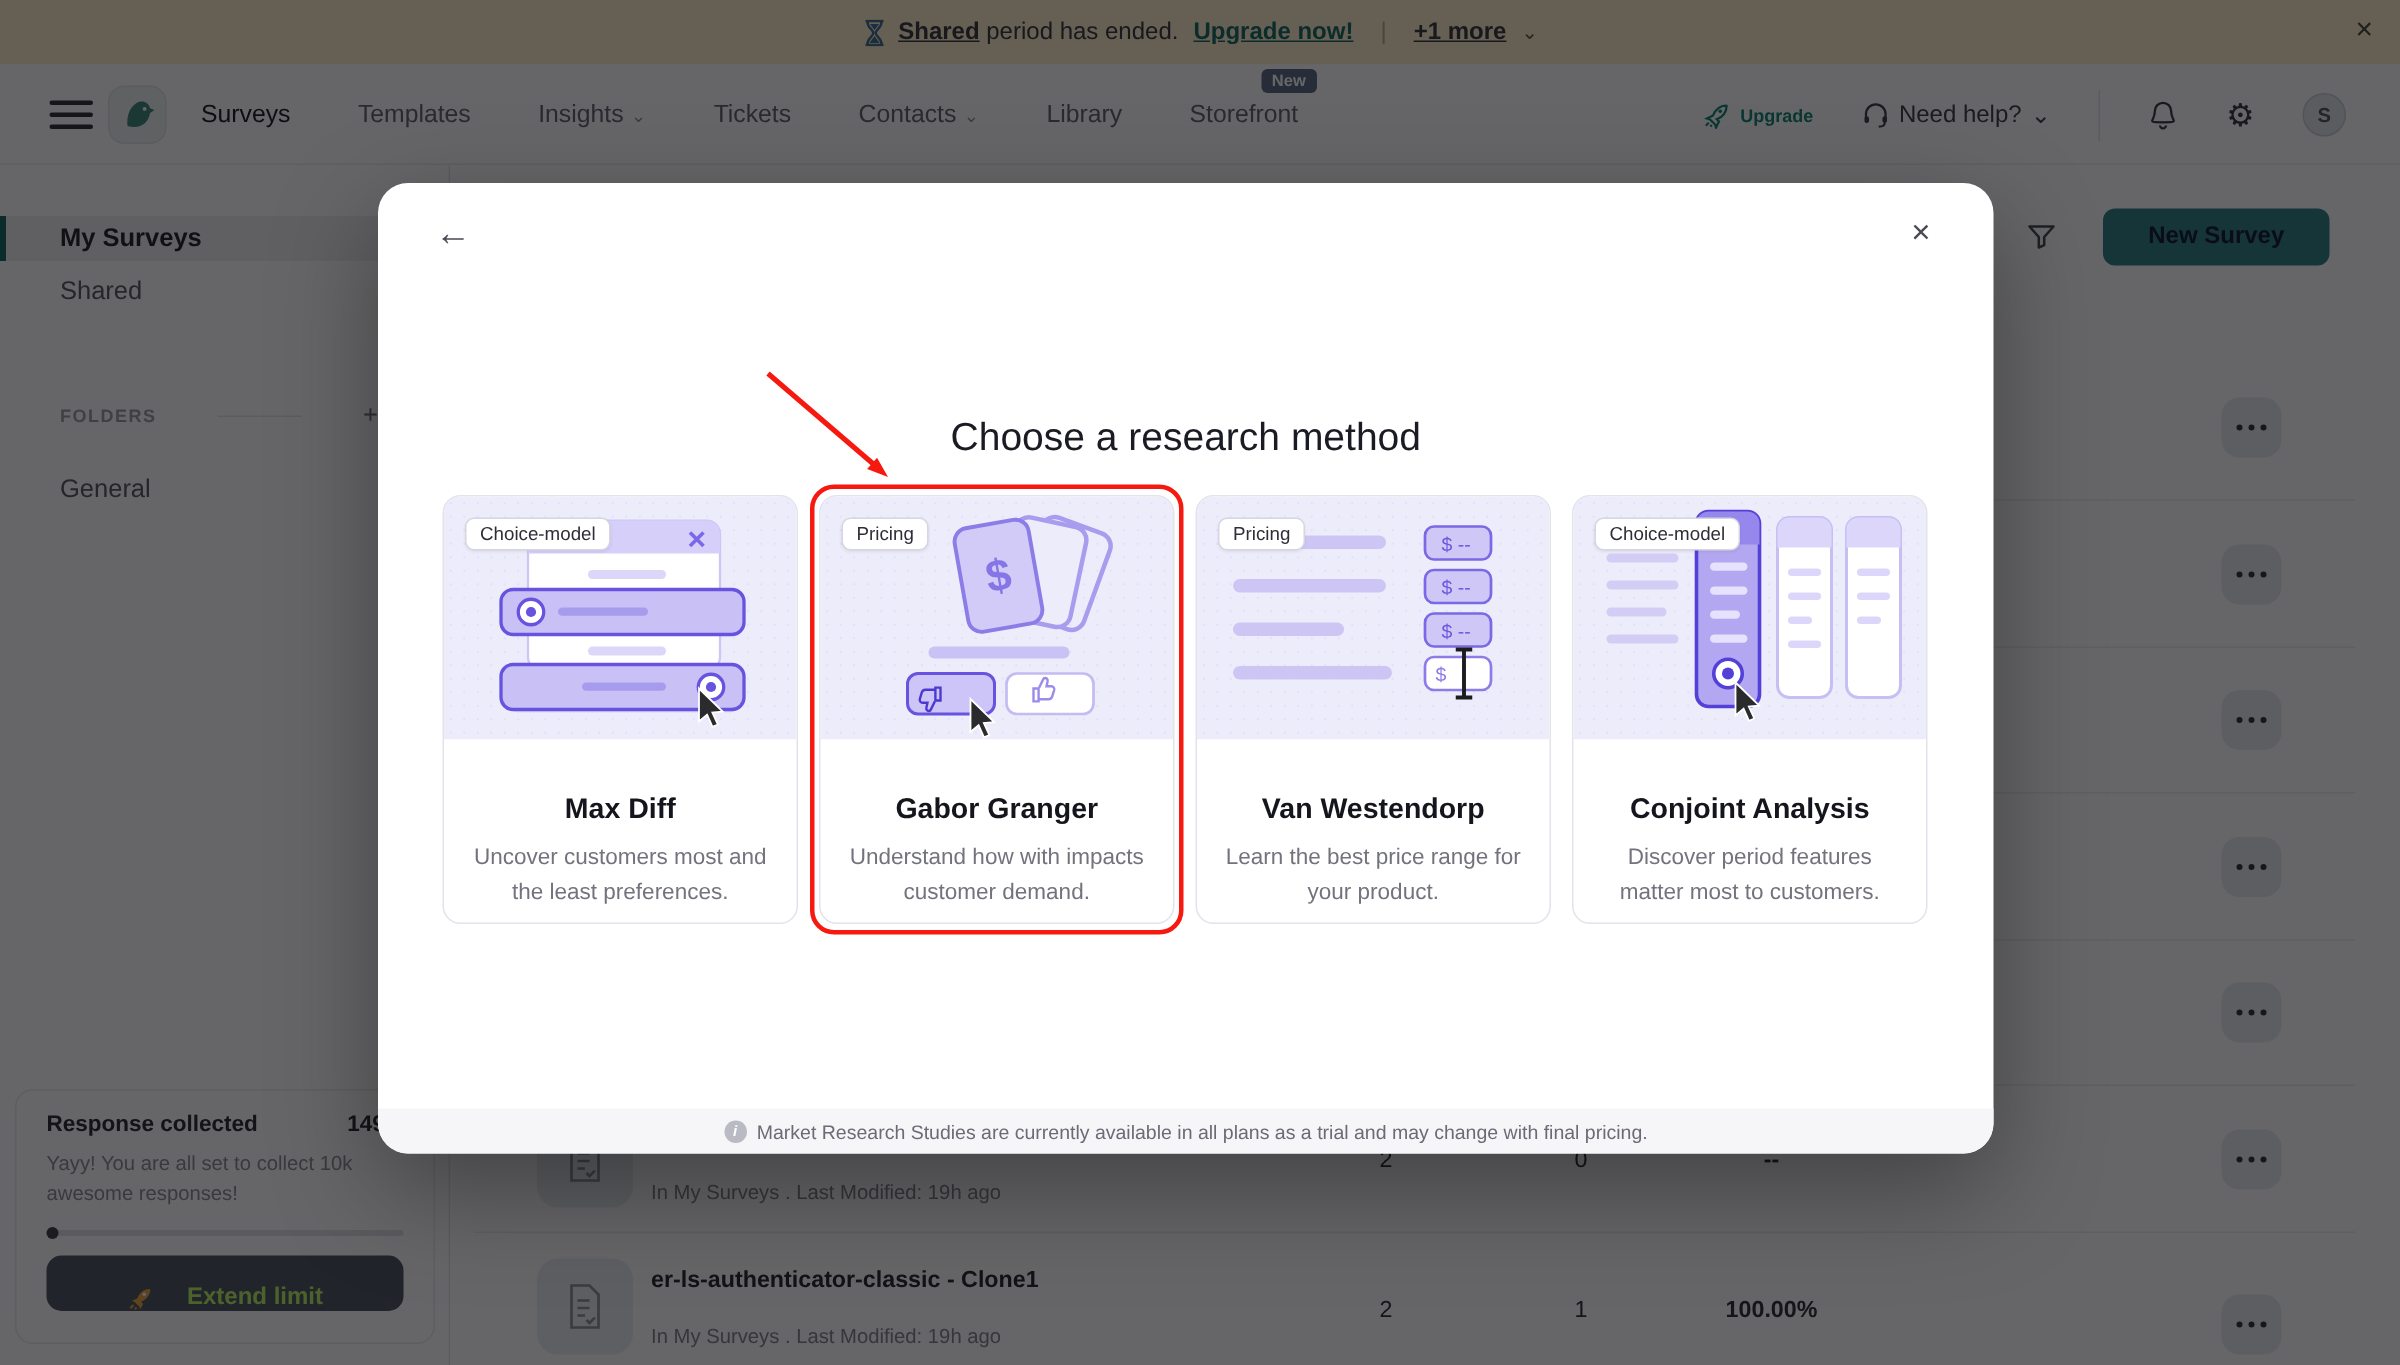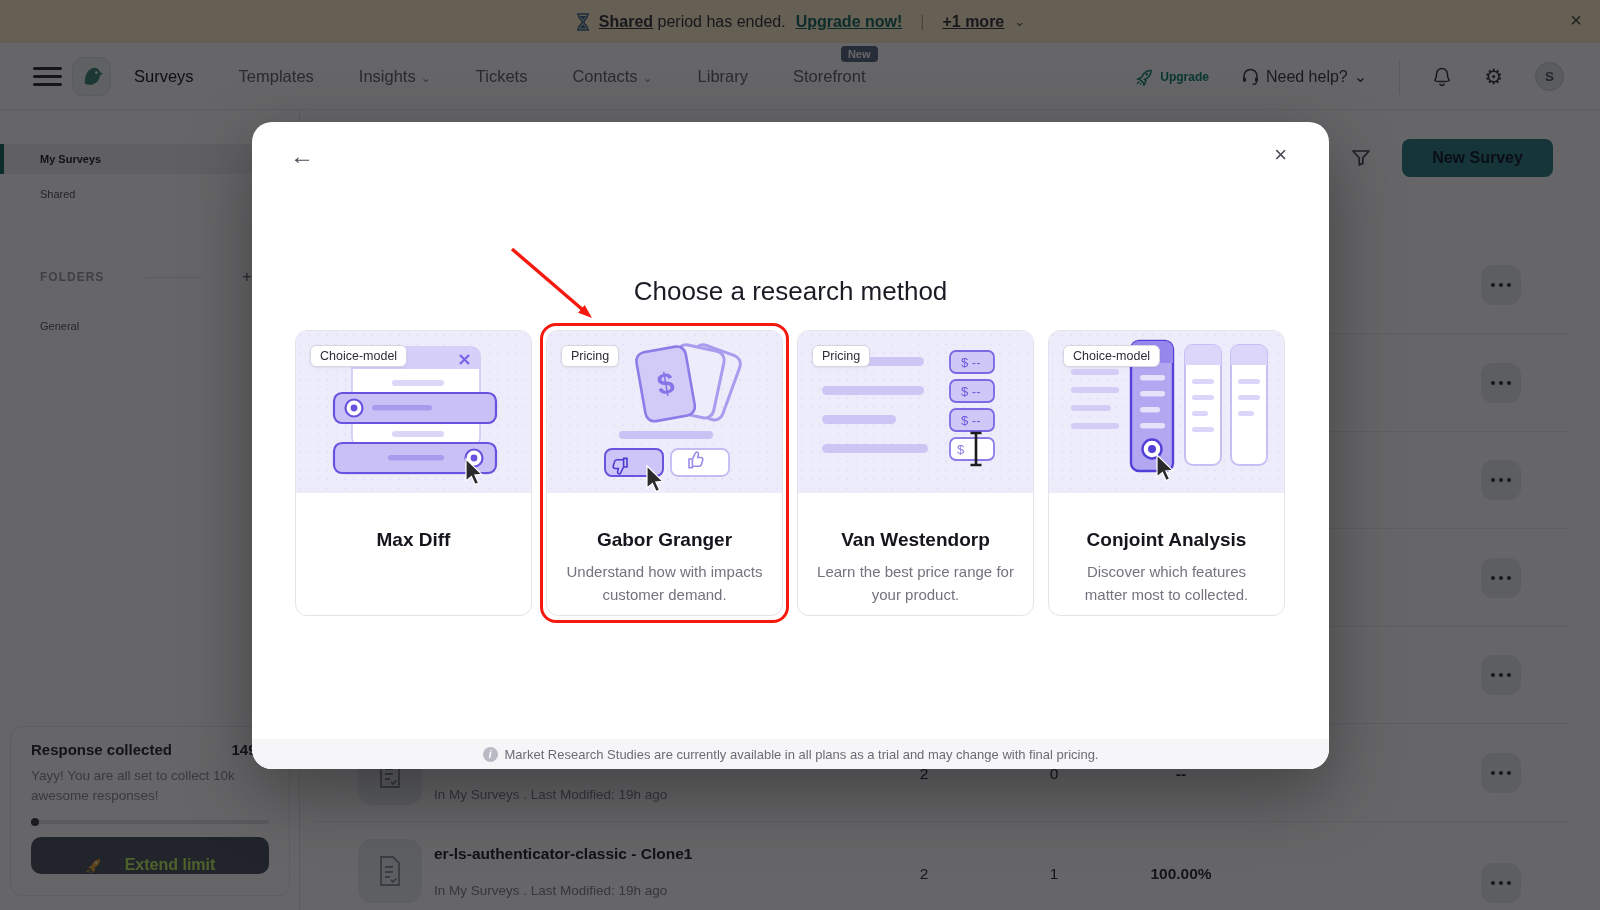--- a/index.html
+++ b/index.html
@@ -35,21 +35,21 @@
   .upgrade-link { color:#0f8573; font-weight:700; font-size:12px; display:flex; gap:7px; align-items:center; cursor:pointer; }
   .help-link { color:#3c3c46; font-size:16px; display:flex; gap:6px; align-items:center; cursor:pointer; }
   .vdiv { width:1px; height:34px; background:#e3e3e8; }
   .icon-btn { cursor:pointer; display:flex; align-items:center; }
   .avatar { width:29px; height:29px; border-radius:50%; background:#e2e5e9; border:1px solid #c7ccd2;
             color:#4e565e; font-size:13.5px; font-weight:700; display:flex; align-items:center; justify-content:center; cursor:pointer; }
 
   
   .sidebar { position:absolute; left:0; top:110px; width:300px; height:800px; background:#fff; border-right:1px solid #e8e8ec; }
   .side-item { position:relative; height:30px; display:flex; align-items:center; padding-left:40px;
-               font-size:11px; color:#55555f; cursor:pointer; }
+               font-size:17px; color:#55555f; cursor:pointer; }
   .side-item.active { background:#eef0f2; color:#1d1d26; font-weight:700; height:30px; }
   .side-item.active::before { content:""; position:absolute; left:0; top:0; bottom:0; width:4px; background:#14665f; }
   .folders-row { display:flex; align-items:center; margin:0 0 0 40px; width:212px; }
   .folders-label { font-size:12px; letter-spacing:1px; color:#9a9aa3; font-weight:700; }
   .folders-line { flex:1; height:1px; background:#e4e4e9; margin:0 10px; }
   .folders-add { color:#6a6a73; font-size:17px; cursor:pointer; }
 
   
   .usage { position:absolute; left:10px; top:726px; width:280px; height:170px; background:#fff;
            border:1px solid #e9e9ee; border-radius:12px; padding:14px 20px; }
@@ -344,20 +344,21 @@
             <rect x="76" y="74" width="60" height="5.5" rx="2.75" fill="#a79bee"></rect>
             <rect x="96" y="100" width="52" height="6" rx="3" fill="#dcd6f8"></rect>
             <rect x="38" y="112" width="162" height="30" rx="8" fill="#c9c1f6" stroke="#6753df" stroke-width="2.2"></rect>
             <rect x="92" y="124" width="56" height="5.5" rx="2.75" fill="#a79bee"></rect>
             <circle cx="178" cy="127" r="8.5" fill="#fff" stroke="#6753df" stroke-width="2.2"></circle>
             <circle cx="178" cy="127" r="3.4" fill="#6753df"></circle>
             <path d="M170 128l0 22 5.4-4.6 3.6 8.2 3.6-1.6-3.7-8 6.9-.6z" fill="#2b2b2e" stroke="#fff" stroke-width="1.2"></path>
           </svg>
         </div>
         <div class="mcard-title">Max Diff</div>
+        <div class="mcard-desc">Uncover customers most and the least preferences.</div>
       </div>
 
       <div class="mcard">
         <div class="red-ring"></div>
         <div class="mcard-art">
           <span class="mcard-tag">Pricing</span>
           <svg width="237" height="162" viewBox="0 0 237 162">
             <g transform="rotate(20 158 50)">
                 <rect x="138" y="16" width="48" height="68" rx="9" fill="none" stroke="#a99cee" stroke-width="3"></rect>
               </g>
@@ -431,21 +432,21 @@
             <rect x="143" y="96" width="22" height="5" rx="2.5" fill="#dcd7fa"></rect>
             <rect x="182" y="14" width="36" height="120" rx="8" fill="#fff" stroke="#c7bff4" stroke-width="2"></rect>
             <path d="M182 22a8 8 0 0 1 8-8h20a8 8 0 0 1 8 8v12h-36z" fill="#dcd7fa"></path>
             <rect x="189" y="48" width="22" height="5" rx="2.5" fill="#dcd7fa"></rect>
             <rect x="189" y="64" width="22" height="5" rx="2.5" fill="#dcd7fa"></rect>
             <rect x="189" y="80" width="16" height="5" rx="2.5" fill="#dcd7fa"></rect>
             <path d="M108 124l0 22 5.4-4.6 3.6 8.2 3.6-1.6-3.7-8 6.9-.6z" fill="#2b2b2e" stroke="#fff" stroke-width="1.2"></path>
           </svg>
         </div>
         <div class="mcard-title">Conjoint Analysis</div>
-        <div class="mcard-desc">Discover which features matter most to collected.</div>
+        <div class="mcard-desc">Discover period features matter most to customers.</div>
       </div>
     </div>
 
     <div class="modal-footer">
       <span class="info-circ">i</span>
       <span>Market Research Studies are currently available in all plans as a trial and may change with final pricing.</span>
     </div>
   </div>
 
   <svg class="annot" style="left:495px; top:238px;" width="120" height="92" viewBox="0 0 120 92">

